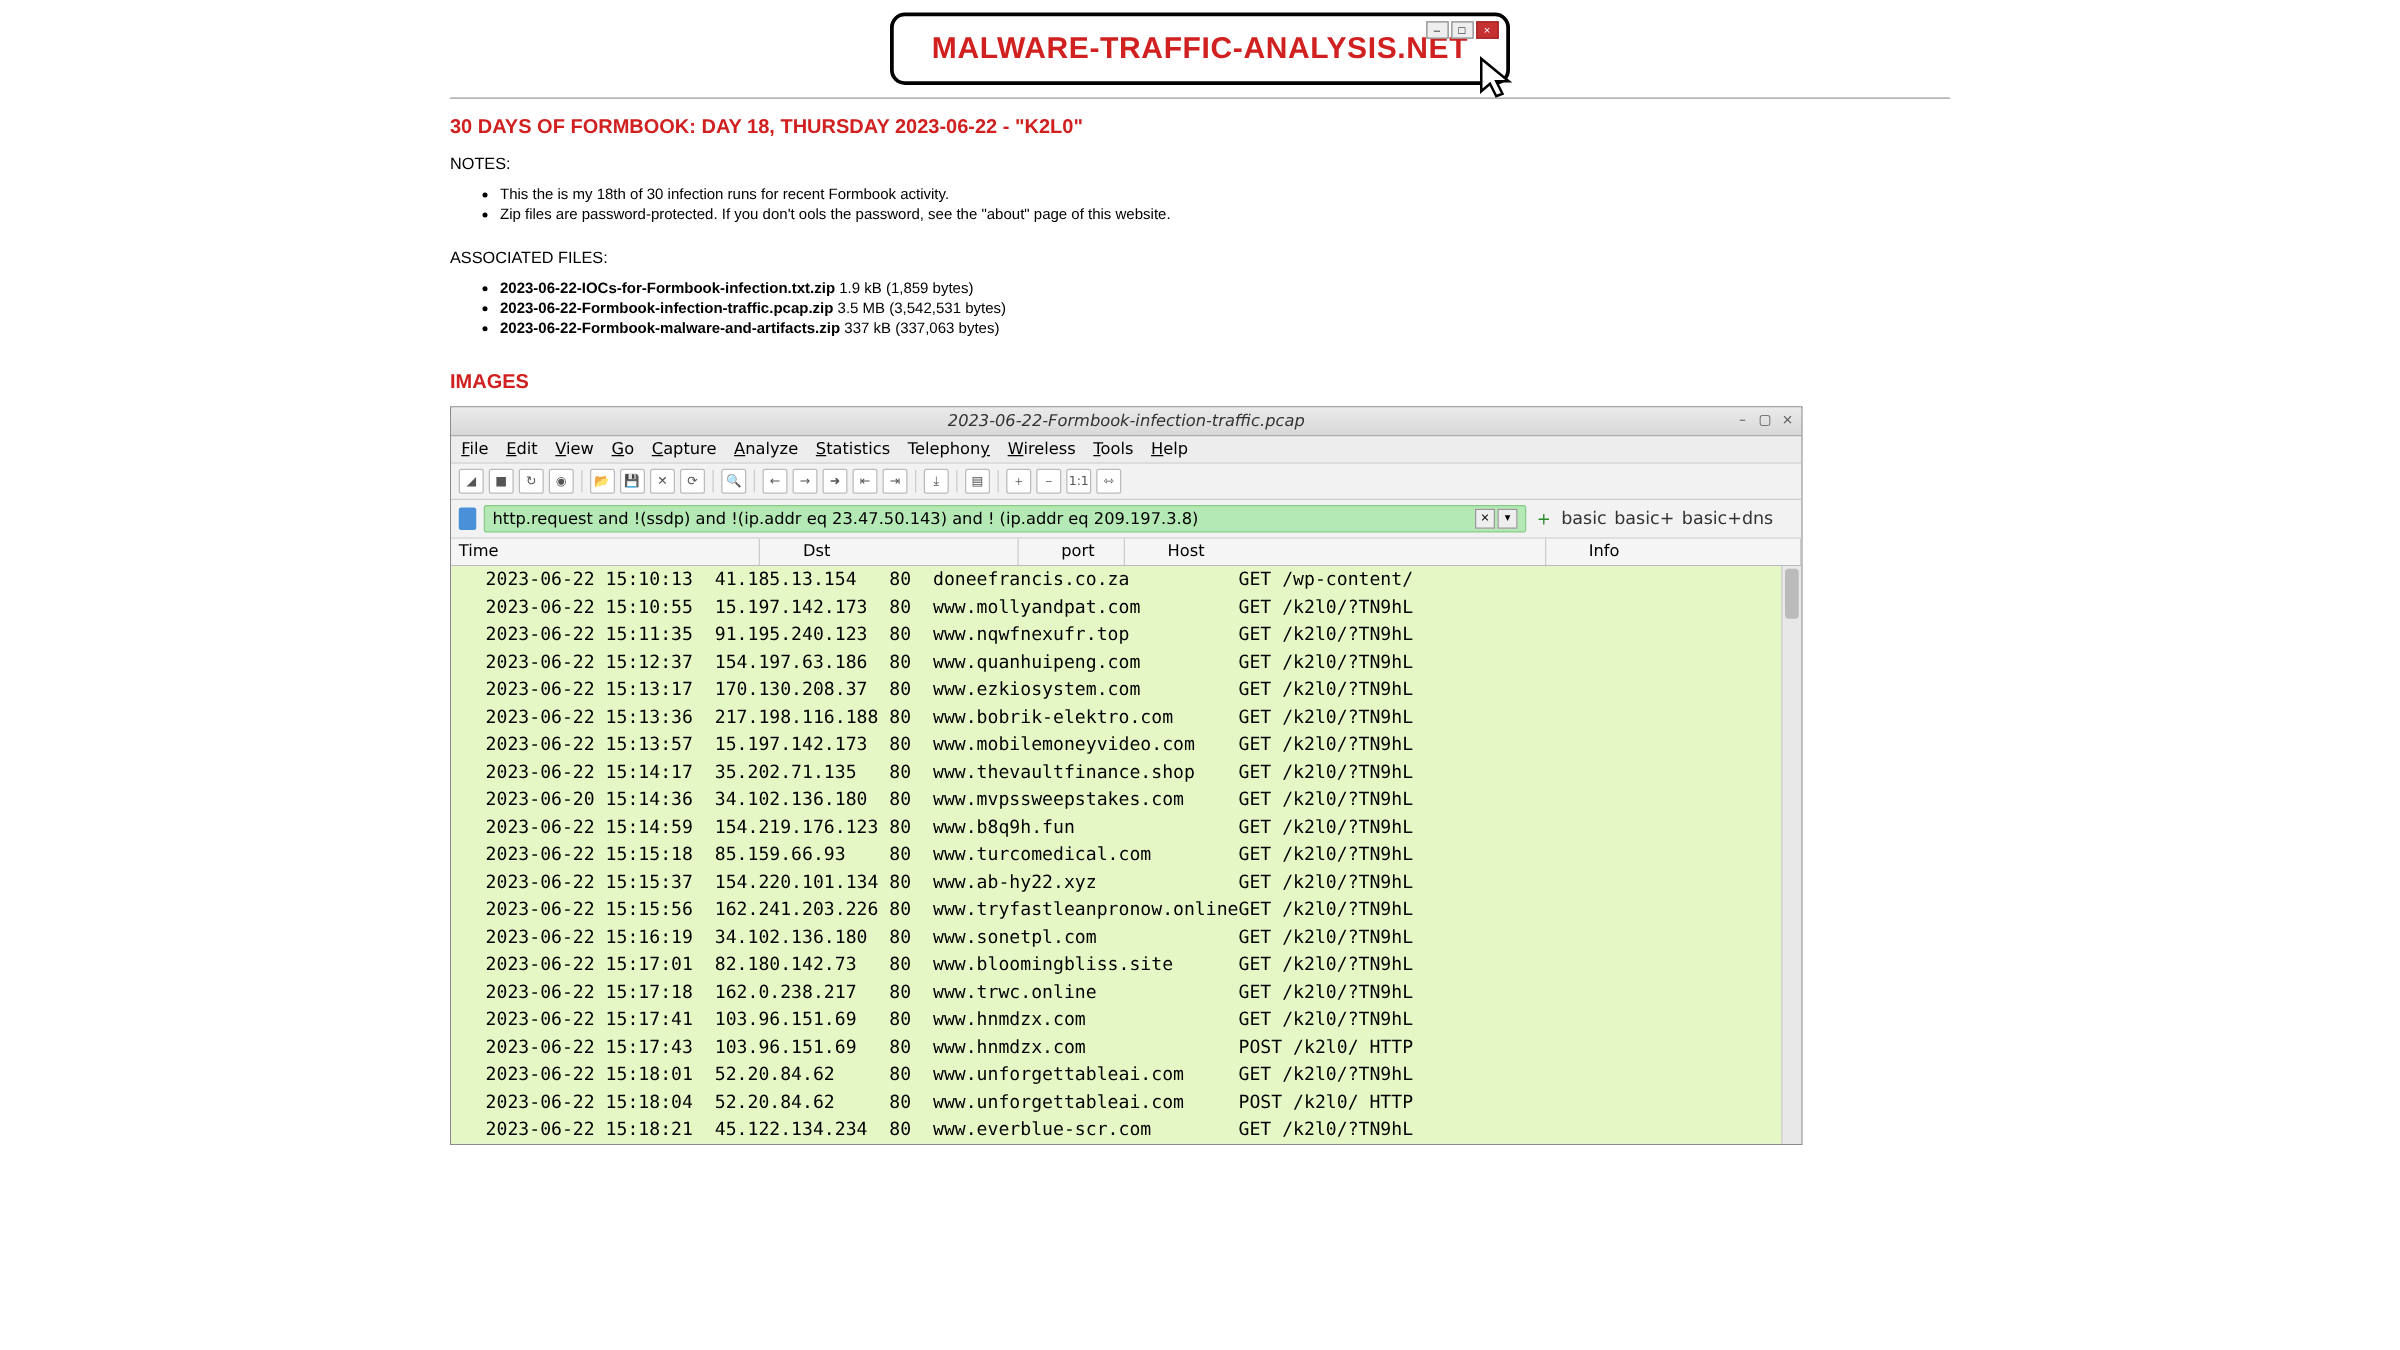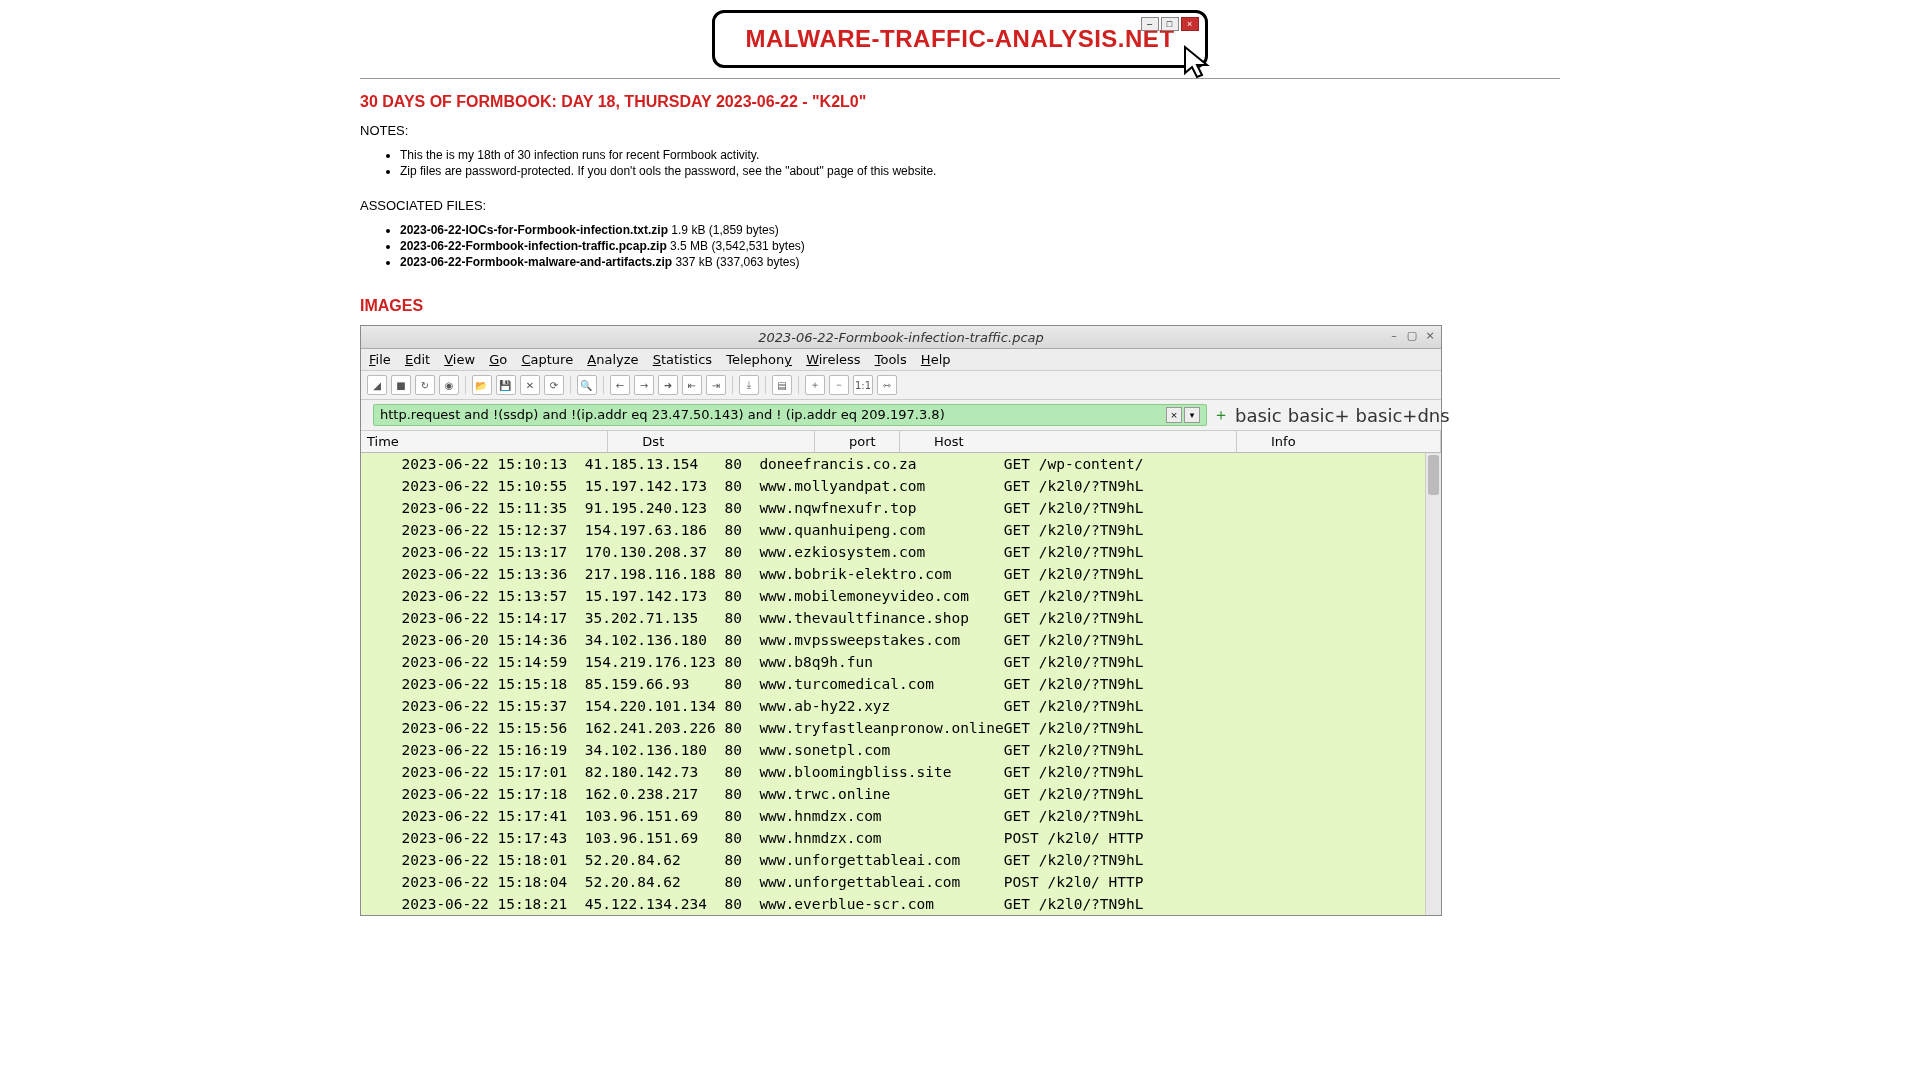--- a/index.html
+++ b/index.html
@@ -180,37 +180,38 @@
   flex: 0 0 820px;
   background: #b4e8b4;
   border: 1px solid #8c8;
   border-radius: 2px;
   padding: 2px 6px;
   font-size: 13px;
   font-family: "DejaVu Sans", Arial;
   color: #000;
   display: flex;
   justify-content: space-between;
+  align-items: center;
 }
 .filter-clear {
   display: inline-flex;
   gap: 2px;
 }
 .filter-clear span {
   width: 14px;
   height: 14px;
   border: 1px solid #999;
   background: #eee;
   font-size: 9px;
   text-align: center;
   line-height: 14px;
 }
 .filter-plus { color: #2a8a2a; font-size: 16px; }
 .filter-preset {
-  font-size: 18px;
+  font-size: 14px;
   color: #333;
 }
 .ws-columns {
   background: #f5f5f5;
   border-bottom: 1px solid #bbb;
   display: flex;
   font-size: 13px;
   gap: 28px;
 }
 .ws-col {
@@ -221,21 +222,21 @@
   display: flex;
 }
 .ws-rows {
   flex: 1;
   font-family: "DejaVu Sans Mono", Menlo, Consolas, monospace;
   font-size: 14.5px;
   background: #e6f7c6;
 }
 .ws-row {
   display: flex;
-  padding: 0 23px;
+  padding: 0 10px;
   line-height: 22px;
   white-space: pre;
 }
 .ws-scrollbar {
   width: 15px;
   background: #e8e8e8;
   border-left: 1px solid #ccc;
   position: relative;
 }
 .ws-thumb {

